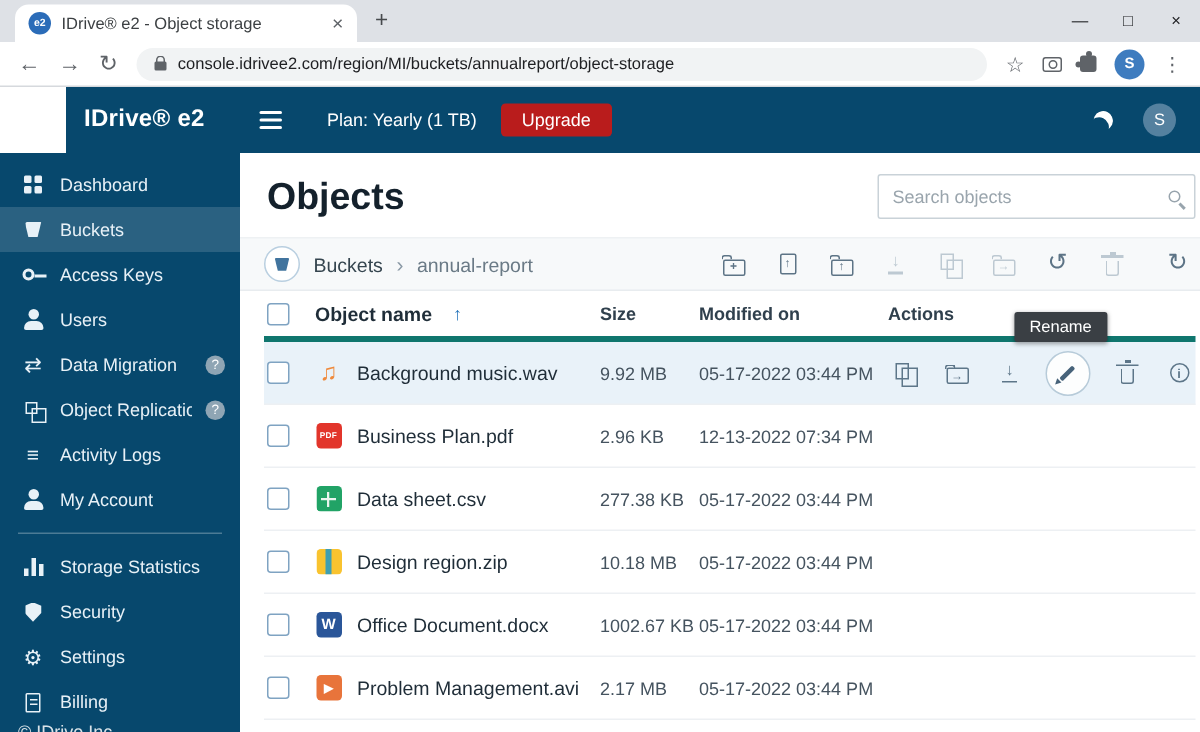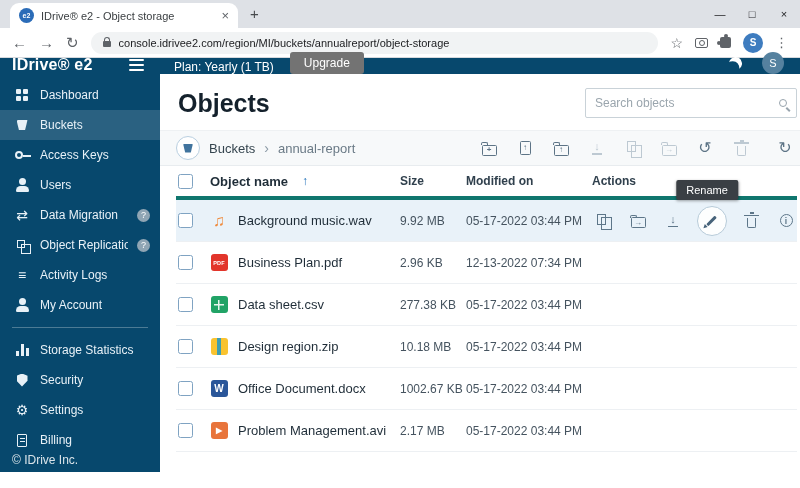--- a/index.html
+++ b/index.html
@@ -32,29 +32,29 @@
   .icam::after { content:''; position:absolute; left:3px; top:1.6px; width:4px; height:4px;
     border:1.5px solid #5f6368; border-radius:50%; }
   .ipuz { width:11px; height:11px; background:#5f6368; border-radius:2px; position:relative; }
   .ipuz::before { content:''; position:absolute; top:-3px; left:3.5px; width:4px; height:4px; background:#5f6368; border-radius:50%; }
   .ipuz::after  { content:''; position:absolute; left:-3px; top:3.5px; width:4px; height:4px; background:#5f6368; border-radius:50%; }
   .b-avatar { width:20px; height:20px; border-radius:50%; background:#3e7cbf; color:#fff; font-size:10px;
     display:flex; align-items:center; justify-content:center; font-weight:bold; }
   .dots { color:#5f6368; font-size:13px; }
 
   
-  .app-header { height:16px; background:#07486d; display:flex; align-items:flex-end; color:#fff; }
+  .app-header { height:44px; background:#07486d; display:flex; align-items:center; color:#fff;margin-left:44px; }
   .hdr-left { width:160px; flex:0 0 auto; display:flex; align-items:center; justify-content:space-between;
     padding:0 16px 0 12px; }
   .logo { font-size:16px; font-weight:bold; letter-spacing:.2px; white-space:nowrap; }
   .iburger { width:15px; height:2px; background:#fff; position:relative; border-radius:1px; }
   .iburger::before,.iburger::after { content:''; position:absolute; left:0; width:15px; height:2px; background:#fff; border-radius:1px; }
   .iburger::before { top:-5px; } .iburger::after { top:5px; }
   .plan { font-size:12px; margin-left:14px; white-space:nowrap; }
-  .upgrade { margin-left:16px; background:#737373; color:#fff; border:none; font-size:12px;
+  .upgrade { margin-left:16px; background:#b91c1c; color:#fff; border:none; font-size:12px;
     padding:4px 14px; border-radius:3px; font-family:inherit; }
   .hdr-right { margin-left:auto; display:flex; align-items:center; gap:20px; padding-right:16px; }
   .imoon { width:13px; height:13px; border-radius:50%; box-shadow:inset -4px 3px 0 0 #fff; transform:rotate(-20deg); }
   .h-avatar { width:22px; height:22px; border-radius:50%; background:#55819f; color:#fff; font-size:11px;
     display:flex; align-items:center; justify-content:center; }
 
   
   .shell { display:flex; height:398px; }
   .sidebar { width:160px; flex:0 0 auto; background:#07486d; color:#e8f1f7; position:relative; padding-top:6px; }
   .sb-item { height:30px; display:flex; align-items:center; gap:9px; padding:0 10px 0 13px; font-size:12px; cursor:default; }

